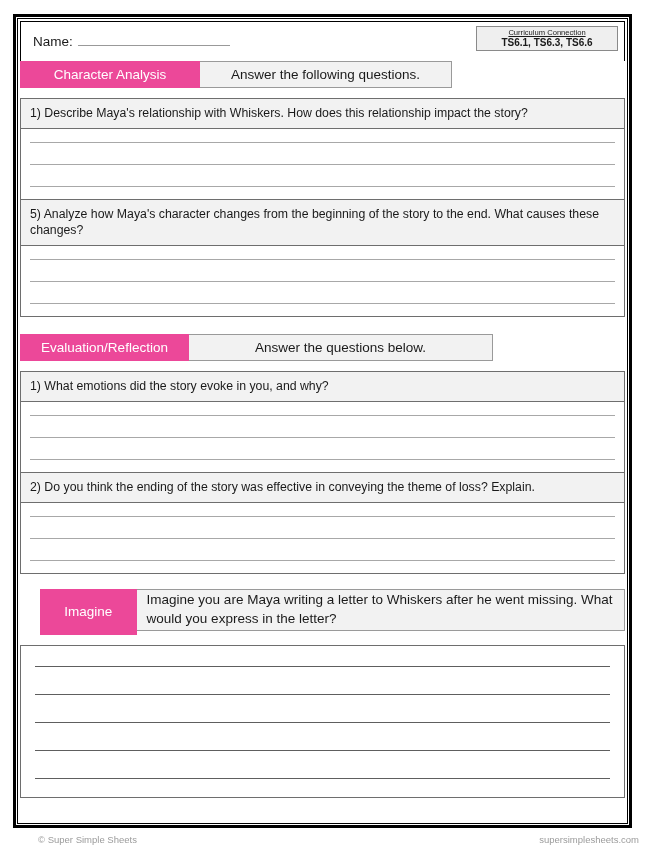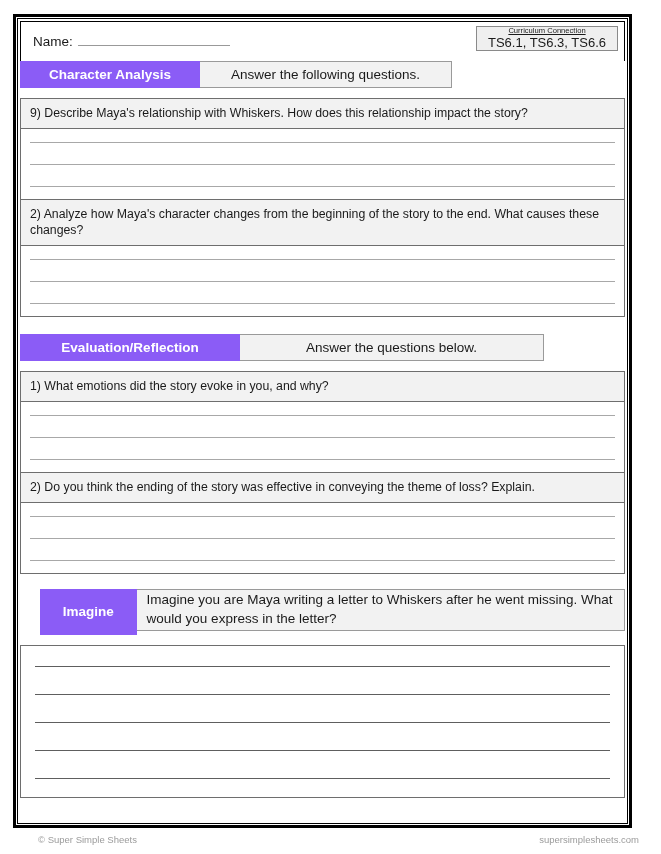--- a/index.html
+++ b/index.html
@@ -77,39 +77,38 @@
     flex-direction: column;
     align-items: center;
     justify-content: center;
     line-height: 1.25;
   }
   .curriculum .cc-title {
     font-size: 7.6px;
     text-decoration: underline;
     color: #1a1a1a;
   }
-  .curriculum .cc-codes { font-size: 13px; color: #1a1a1a; }
+  .curriculum .cc-codes { font-size: 10px; color: #1a1a1a; font-weight: bold; }
 
   
   .section-head {
     display: flex;
     height: 27px;
     margin-top: 0;
   }
   .tab {
-    background: #8b5cf6;
+    background: #ec4899;
     color: #fff;
     font-size: 13.5px;
     display: flex;
     align-items: center;
     justify-content: center;
-    font-weight: bold;
   }
   .tab.w-char { width: 180px; }
-  .tab.w-eval { width: 220px; }
+  .tab.w-eval { width: 169px; }
   .tab.w-imag { width: 100px; }
   .instruction {
     background: #f2f2f2;
     border: 1px solid #9a9a9a;
     border-left: none;
     font-size: 13.5px;
     display: flex;
     align-items: center;
     justify-content: center;
     text-align: center;
@@ -199,29 +198,29 @@
       </div>
     </div>
 
     <div class="section-head">
       <div class="tab w-char">Character Analysis</div>
       <div class="instruction w-char">Answer the following questions.</div>
     </div>
 
     <div class="qgroup">
       <div class="qblock">
-        <div class="qtext">9) Describe Maya's relationship with Whiskers. How does this relationship impact the story?</div>
-        <div class="lines">
-          <div class="rule"></div>
-          <div class="rule"></div>
-          <div class="rule"></div>
-        </div>
-      </div>
-      <div class="qblock">
-        <div class="qtext">2) Analyze how Maya's character changes from the beginning of the story to the end. What causes these changes?</div>
+        <div class="qtext">1) Describe Maya's relationship with Whiskers. How does this relationship impact the story?</div>
+        <div class="lines">
+          <div class="rule"></div>
+          <div class="rule"></div>
+          <div class="rule"></div>
+        </div>
+      </div>
+      <div class="qblock">
+        <div class="qtext">5) Analyze how Maya's character changes from the beginning of the story to the end. What causes these changes?</div>
         <div class="lines">
           <div class="rule"></div>
           <div class="rule"></div>
           <div class="rule"></div>
         </div>
       </div>
     </div>
 
     <div class="spacer-lg"></div>
 

